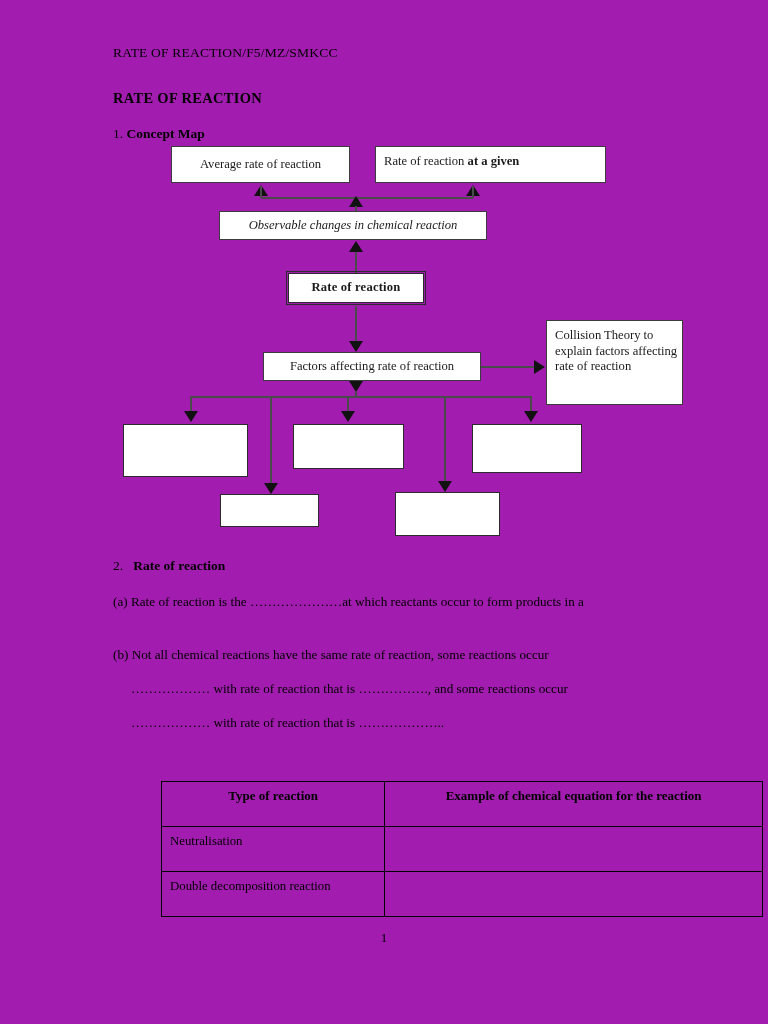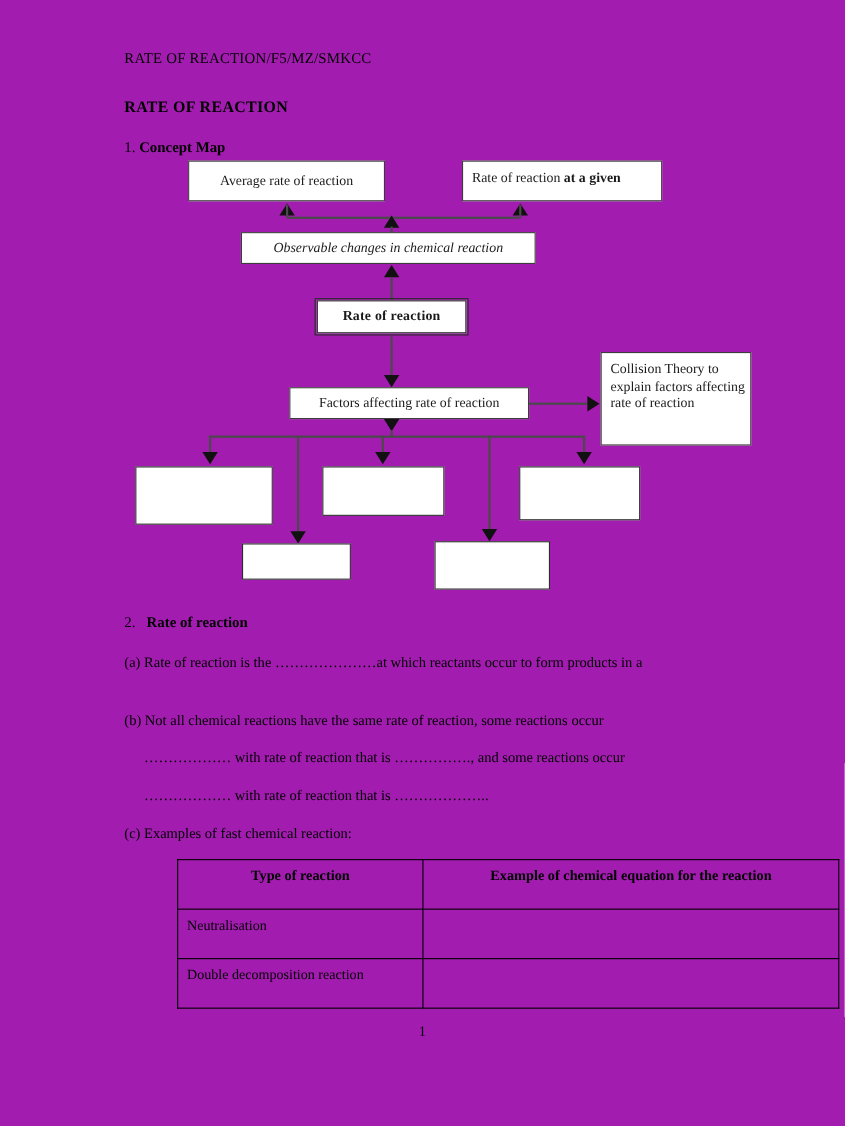--- a/index.html
+++ b/index.html
@@ -182,21 +182,21 @@
     <span class="num">1.</span>
     <span class="lbl">Concept  Map</span>
   </div>
 
   <div>
 
     <div class="dnode center" style="left:171px; top:146px; width:179px; height:37px;">
       <span class="txt">Average rate of reaction</span>
     </div>
 
-    <div class="dnode topleft" style="left:375px; top:146px; width:182px; height:37px;margin-left:45px;">
+    <div class="dnode topleft" style="left:375px; top:146px; width:231px; height:37px;">
       <span class="txt">Rate of reaction <b>at a given</b></span>
     </div>
 
     <div class="arrow up" style="left:254px; top:185px;"></div>
     <div class="arrow up" style="left:466px; top:185px;"></div>
     <div class="line h" style="left:261px; top:197px; width:212px;"></div>
     <div class="line v" style="left:260px; top:186px; height:12px;"></div>
     <div class="line v" style="left:472px; top:186px; height:12px;"></div>
     <div class="arrow up" style="left:349px; top:196px;"></div>
     <div class="line v" style="left:355px; top:206px; height:6px;"></div>
@@ -286,24 +286,20 @@
       <span>with rate of reaction that is</span>
       <span>…………….</span><span>, and some reactions occur</span>
     </span>
     <span class="l3">
       <span>………………</span>
       <span>with rate of reaction that is</span>
       <span>………………..</span>
     </span>
   </div>
 
-  <div class="para para-c">
-    <span>(c)</span>
-    <span>Examples of fast chemical reaction:</span>
-  </div>
 
   <table class="rtable">
     <thead>
       <tr>
         <th class="col-a">Type of reaction</th>
         <th class="col-b">Example of chemical equation for the reaction</th>
       </tr>
     </thead>
     <tbody>
       <tr>

